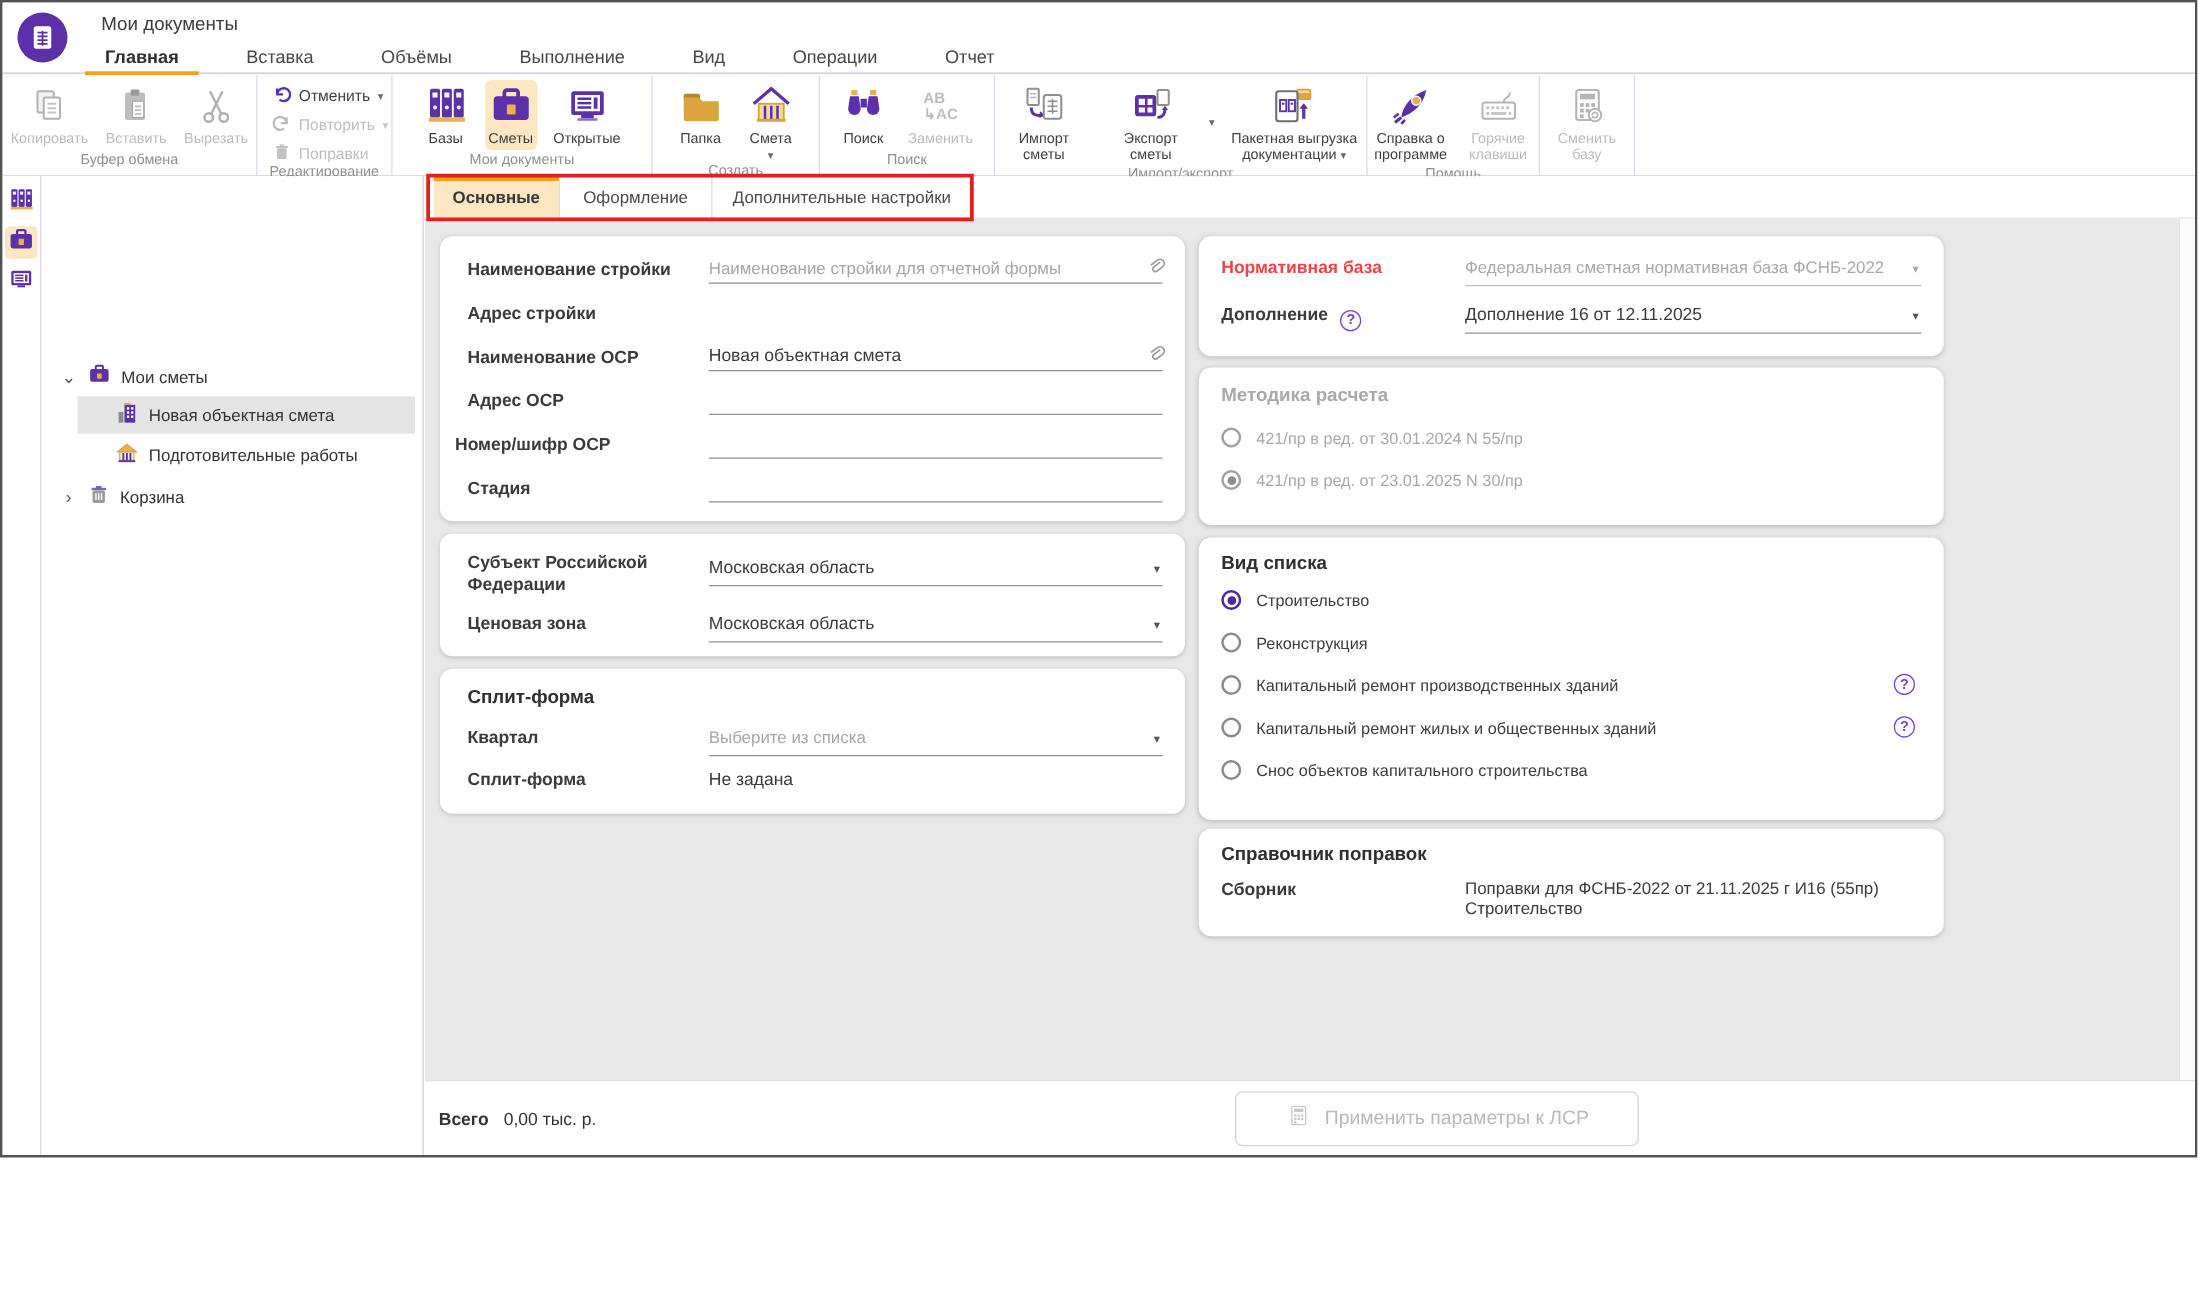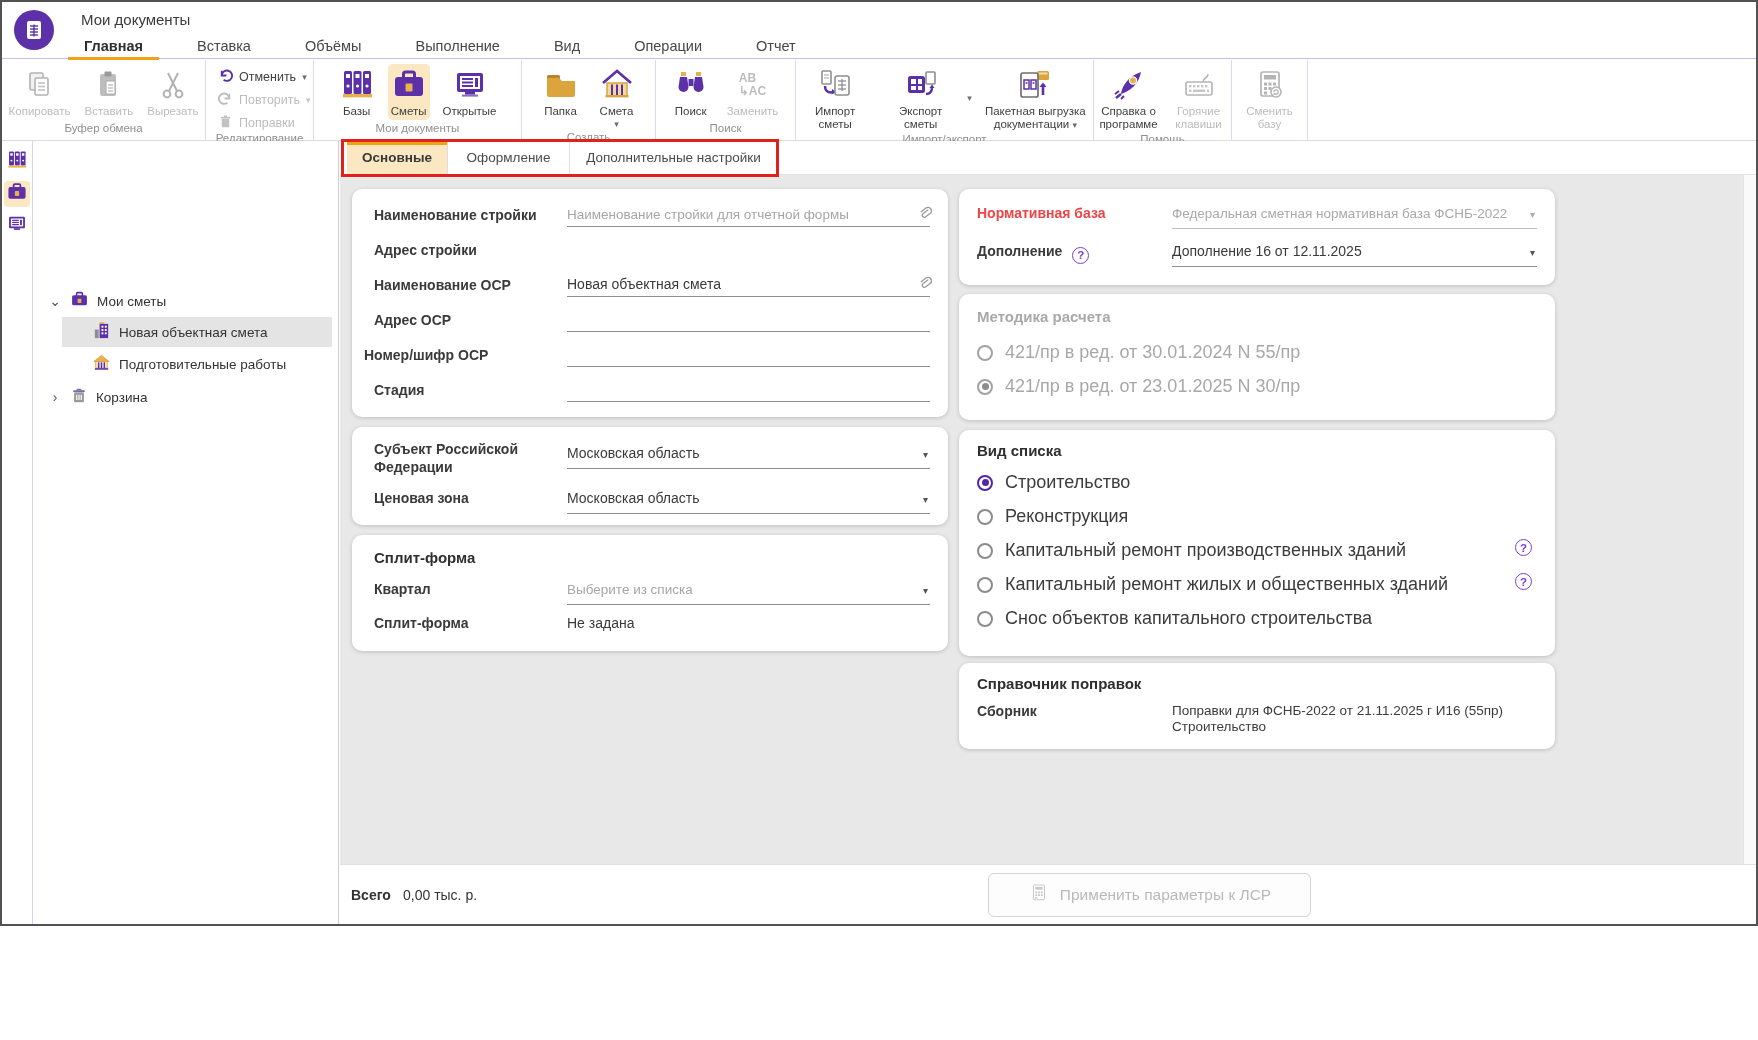--- a/index.html
+++ b/index.html
@@ -66,21 +66,21 @@
   .ffield .clip { position:absolute; right:-2px; top:2px; }
   .select { position:absolute; left:215px; right:18px; height:24px; border-bottom:1px solid #909090; font-size:14px; color:#3a3a3a; }
   .select .ph { color:#a6a6a6; font-size:13.5px; }
   .select .arr { position:absolute; right:2px; top:4px; font-size:10px; color:#555; }
   .select.gray { color:#a9a9a9; border-bottom-color:#bdbdbd; }
   .select.gray .arr { color:#a9a9a9; }
   .stitle { position:absolute; font-size:15px; font-weight:bold; color:#2f2f2f; }
   .stitle.gray { color:#a9a9a9; }
   .plain-value { position:absolute; left:215px; font-size:14px; color:#3a3a3a; }
 
-  .radio-row { position:absolute; display:flex; align-items:center; gap:12px; font-size:18px; color:#3c3c3c; }
+  .radio-row { position:absolute; display:flex; align-items:center; gap:12px; font-size:13px; color:#3c3c3c; }
   .radio { width:16px; height:16px; border-radius:50%; border:2px solid #8b8b8b; position:relative; flex:0 0 auto; }
   .radio.checked::after { content:""; position:absolute; left:2.5px; top:2.5px; width:7px; height:7px; border-radius:50%; background:#5127a5; }
   .radio.purple { border-color:#5127a5; }
   .radio-row.gray { color:#a8a8a8; }
   .radio-row.gray .radio { border-color:#a2a2a2; }
   .radio-row.gray .radio.checked::after { background:#8d8d8d; }
   .help { display:inline-flex; width:17px; height:17px; border-radius:50%; border:1.6px solid #7a3fd0; color:#7a3fd0; align-items:center; justify-content:center; font-size:11.5px; font-weight:bold; }
   .help.abs { position:absolute; }
 
   

